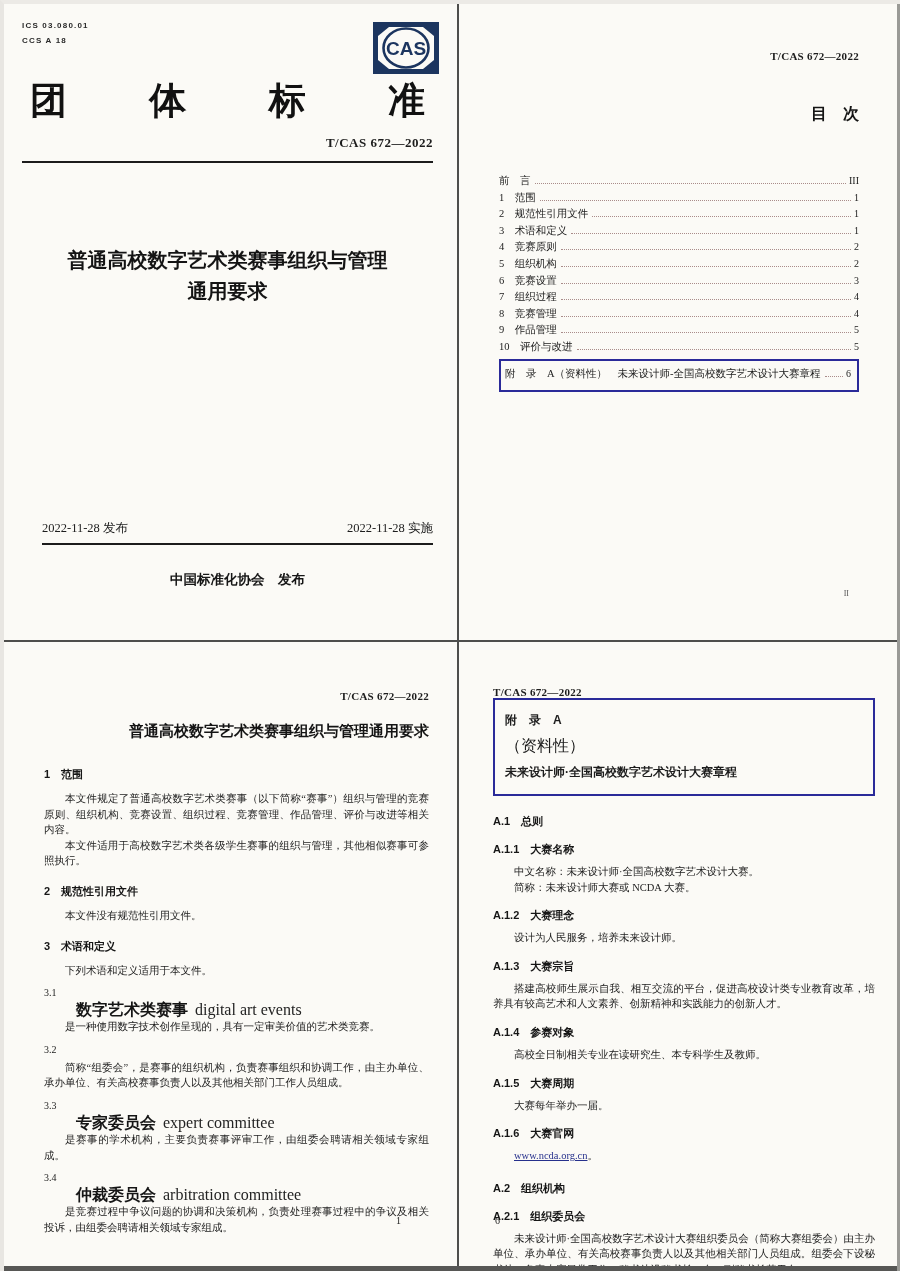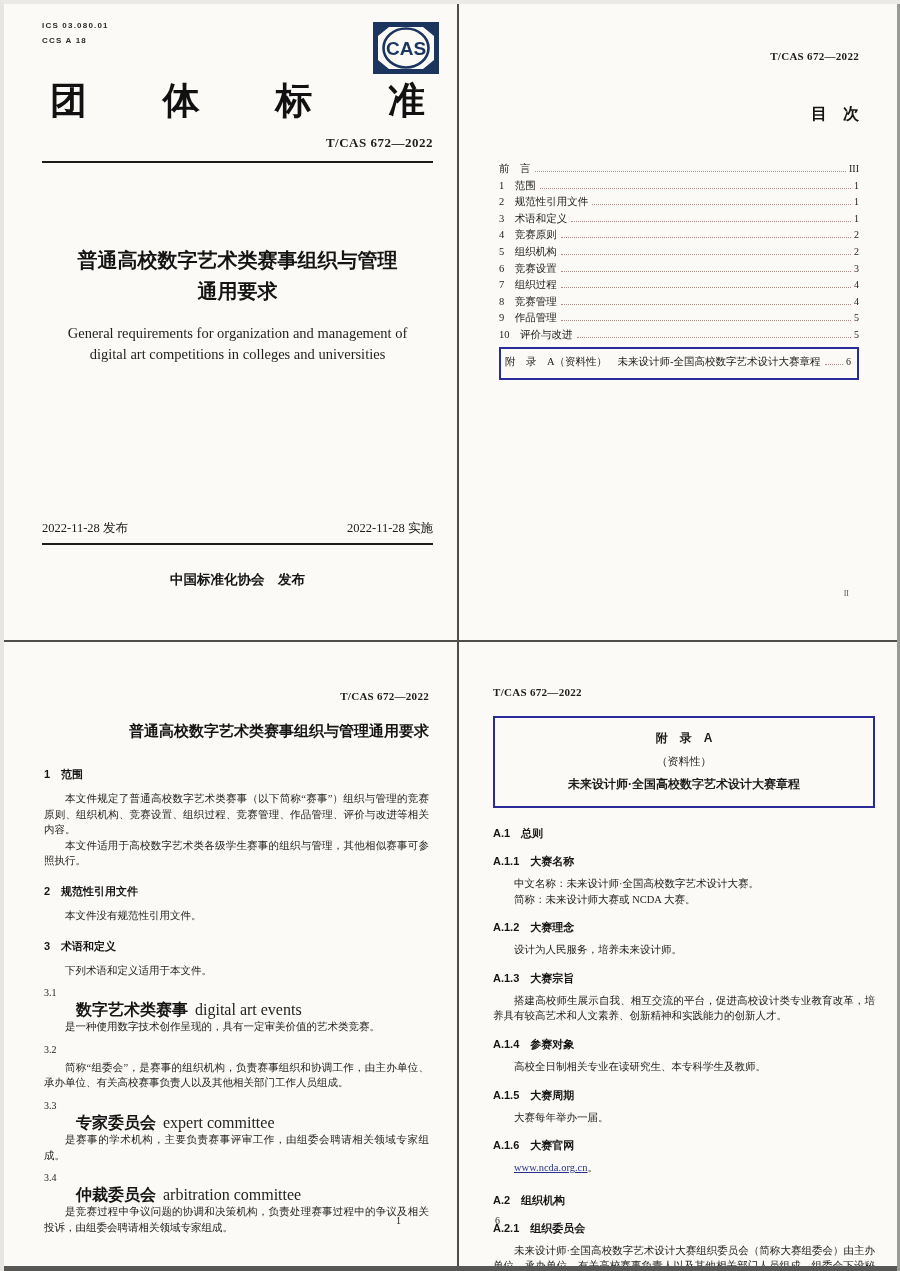--- a/index.html
+++ b/index.html
@@ -10,21 +10,21 @@
     border-left:4px solid #e8e6e2; border-top:4px solid #eceae6;
     font-family:"Liberation Serif","DejaVu Serif",serif;
     color:#1d1d1d;
   }
   .divider-v { position:absolute; left:453px; top:0; width:2px; height:1263px; background:#4e4e4c; }
   .divider-h { position:absolute; left:0; top:636px; width:900px; height:2px; background:#4e4e4c; }
   .edge-bottom { position:absolute; left:0; top:1262px; width:900px; height:9px; background:#575755; }
   .edge-right { position:absolute; right:0; top:0; width:3px; height:1271px; background:#9a9a96; }
 
   .page { position:absolute; background:#fbfaf6; }
-  #cover { left:0; top:0; width:453px; height:636px; padding:14px 24px 0 38px; }
+  #cover { left:0; top:0; width:453px; height:636px; padding:14px 24px 0 18px; }
   #toc   { left:455px; top:0; width:442px; height:636px; padding:46px 42px 0 40px; }
   #page1 { left:0; top:638px; width:453px; height:624px; padding:48px 28px 0 40px; }
   #page6 { left:455px; top:638px; width:442px; height:624px; padding:44px 26px 0 34px; }
 
   
   .ics-block { font-family:"Liberation Sans","DejaVu Sans",sans-serif; font-size:8px; letter-spacing:1.2px; line-height:1.9; color:#2a2a2a; font-weight:bold; }
   .cas-logo { position:absolute; right:18px; top:18px; width:66px; height:40px; }
   .std-type-row { display:flex; justify-content:space-between; margin:34px 8px 0 8px;
     font-family:"Liberation Sans","DejaVu Sans",sans-serif; font-size:37px; font-weight:600; color:#111; line-height:1; }
   .cover-code { text-align:right; margin-top:16px; font-weight:bold; font-size:13px; letter-spacing:.5px; }
@@ -34,42 +34,42 @@
   .cover-title-en { margin-top:16px; text-align:center; font-size:14.5px; line-height:1.4; color:#1f1f1f; }
   .cover-footer { position:absolute; left:38px; right:24px; bottom:0; height:120px; }
   .dates-row { display:flex; justify-content:space-between; font-weight:normal; font-size:12.5px; }
   .dates-rule { border:none; border-top:2px solid #1c1c1c; margin-top:6px; }
   .publisher-line { text-align:center; margin-top:26px; font-family:"Liberation Sans","DejaVu Sans",sans-serif; font-weight:bold; font-size:13.5px; color:#161616; }
 
   
   .running-head-right { text-align:right; font-weight:bold; font-size:11px; letter-spacing:.3px; }
   .running-head-left  { text-align:left;  font-weight:bold; font-size:11px; letter-spacing:.3px; }
   .toc-title { text-align:right; margin-top:42px; font-family:"Liberation Sans","DejaVu Sans",sans-serif; font-weight:bold; font-size:16px; color:#141414; }
-  .toc-list { margin-top:36px; }
+  .toc-list { margin-top:48px; }
   .toc-row { display:flex; align-items:baseline; font-size:10.5px; line-height:16.6px; color:#1b1b1b; }
   .toc-dots { flex:1; border-bottom:1.6px dotted #a98c8a; margin:0 3px 3px 4px; }
   .toc-page { font-size:10px; }
   .toc-boxed { border:2.5px solid #2a2a99; margin-top:3px; padding:5px 6px 8px 4px; }
   .toc-pagenum { position:absolute; right:52px; bottom:42px; font-size:8px; color:#555; }
 
   
   .doc-title-center { text-align:right; margin-top:20px; font-family:"Liberation Sans","DejaVu Sans",sans-serif; font-weight:bold; font-size:15px; color:#141414; }
   .h-clause { font-family:"Liberation Sans","DejaVu Sans",sans-serif; font-weight:bold; font-size:11px; color:#161616; margin-top:15px; margin-bottom:9px; }
   .body-p { font-size:10.5px; line-height:15.6px; text-indent:2em; color:#1c1c1c; text-align:justify; }
   .term-num { font-size:10px; margin-top:9px; margin-bottom:5px; color:#1c1c1c; }
   .term-line { padding-left:2em; font-size:16px; line-height:14px; margin-bottom:2px; }
   .term-zh { font-family:"Liberation Sans","DejaVu Sans",sans-serif; font-weight:bold; color:#151515; }
   .term-en { margin-left:7px; color:#232323; }
   .pagenum-br { position:absolute; right:56px; bottom:40px; font-size:10px; }
   .pagenum-bl { position:absolute; left:36px;  bottom:40px; font-size:10px; }
 
   
-  .appendix-box { border:2.5px solid #2a2a99; margin-top:18px; padding:12px 10px 13px; text-align:center; }
+  .appendix-box { border:2.5px solid #2a2a99; padding:12px 10px 13px; text-align:left; }
   .appendix-box .l1 { font-family:"Liberation Sans","DejaVu Sans",sans-serif; font-weight:bold; font-size:12px; }
-  .appendix-box .l2 { font-size:11px; margin-top:7px; }
+  .appendix-box .l2 { font-size:16px; margin-top:7px; }
   .appendix-box .l3 { font-family:"Liberation Sans","DejaVu Sans",sans-serif; font-weight:bold; font-size:12px; margin-top:7px; }
   .name-line { padding-left:2em; font-size:10.5px; line-height:15.6px; color:#1c1c1c; }
   .web-link { color:#26308c; text-decoration:underline; }
   .h-clause.tight { margin-top:13px; margin-bottom:7px; }
 </style>
 </head>
 <body>
 
 <div id="canvas">
 
@@ -98,24 +98,20 @@
       <span>准</span>
     </div>
 
     <div class="cover-code">T/CAS 672—2022</div>
     <hr class="cover-rule">
 
     <div class="cover-title-zh">
       <div>普通高校数字艺术类赛事组织与管理</div>
       <div>通用要求</div>
     </div>
-    <div class="cover-title-en">
-      <div>General requirements for organization and management of</div>
-      <div>digital art competitions in colleges and universities</div>
-    </div>
 
     <div class="cover-footer">
       <div class="dates-row">
         <span>2022-11-28 发布</span>
         <span>2022-11-28 实施</span>
       </div>
       <hr class="dates-rule">
       <div class="publisher-line">中国标准化协会　发布</div>
     </div>
   </div>

